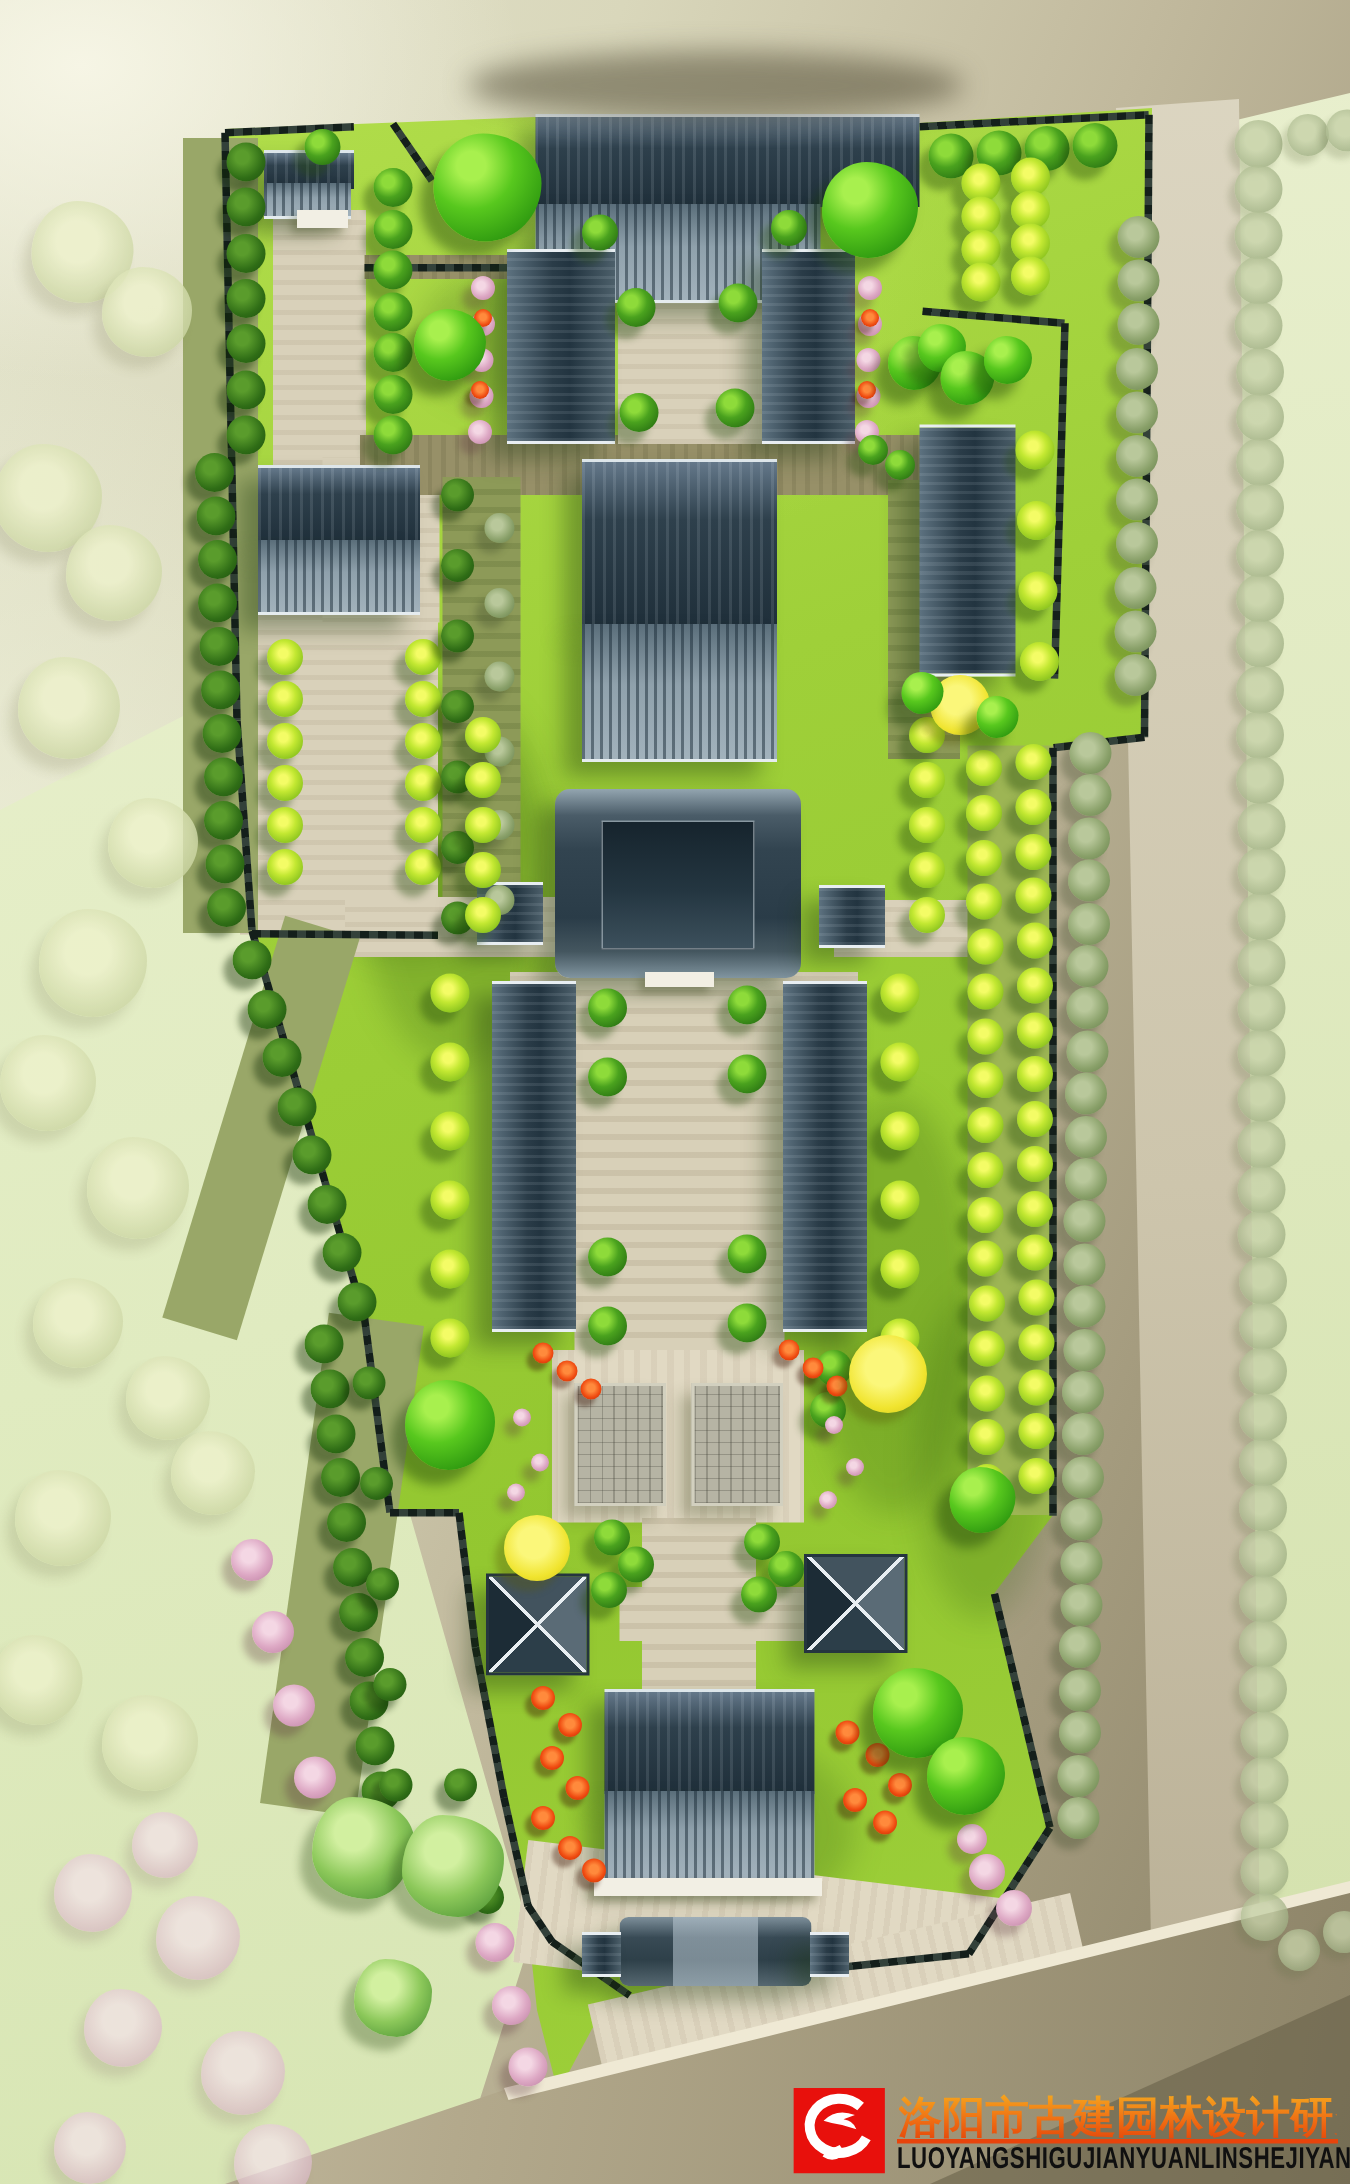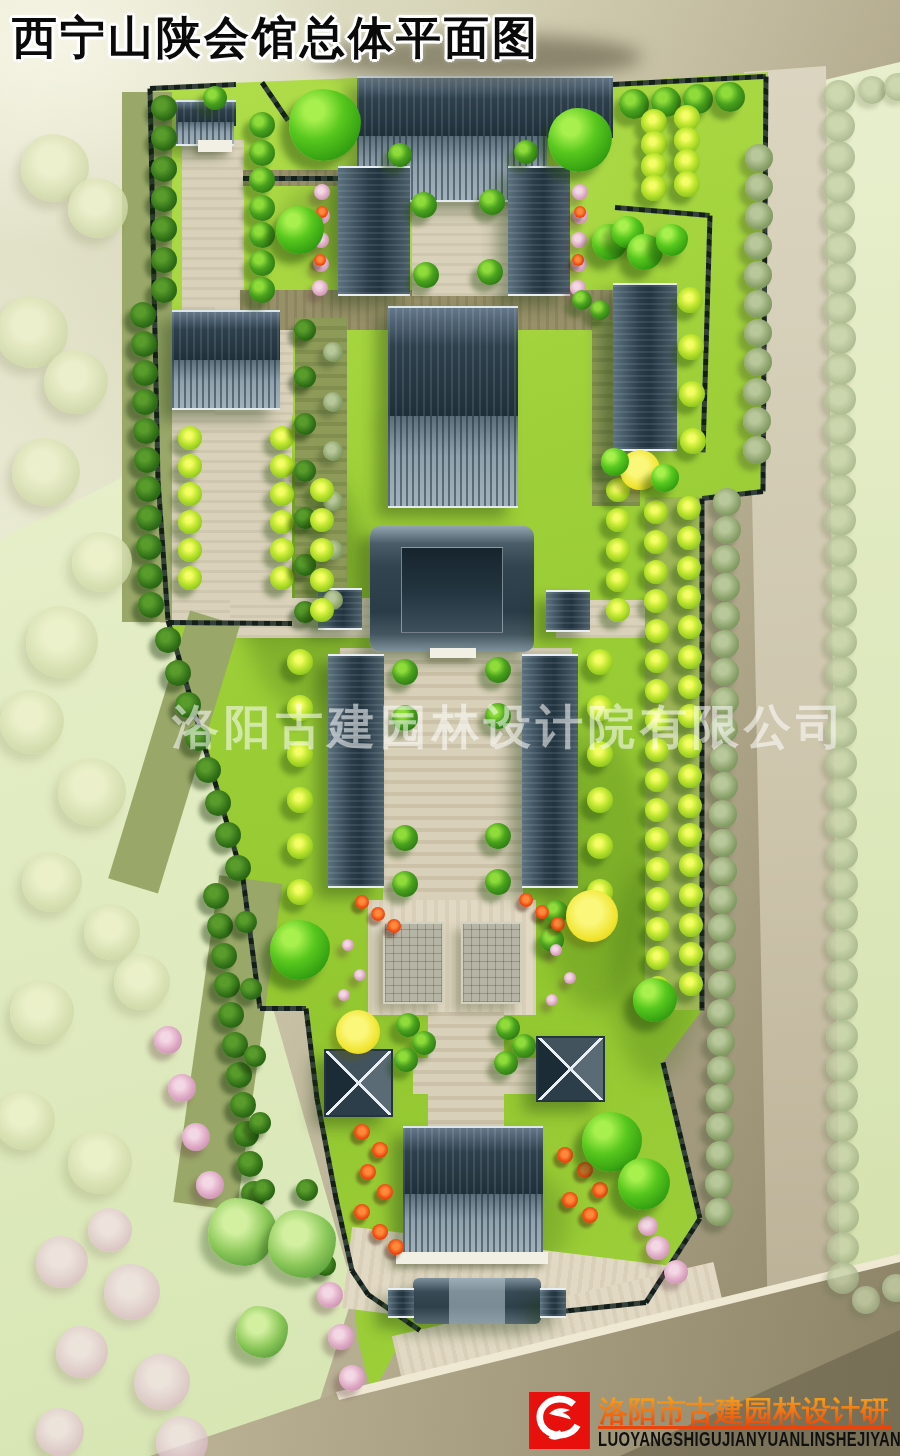--- a/index.html
+++ b/index.html
@@ -529,22 +529,20 @@
       <div class="t t-c" style="left: 58px; top: 758px; width: 68px; height: 68px;"></div>
       <div class="t t-c" style="left: 22px; top: 852px; width: 60px; height: 60px;"></div>
       <div class="t t-c" style="left: 84px; top: 904px; width: 56px; height: 56px;"></div>
       <div class="t t-c" style="left: 10px; top: 980px; width: 64px; height: 64px;"></div>
       <div class="t t-c" style="left: 114px; top: 954px; width: 56px; height: 56px;"></div>
       <div class="t t-c" style="left: -5px; top: 1090px; width: 60px; height: 60px;"></div>
       <div class="t t-c" style="left: 68px; top: 1130px; width: 64px; height: 64px;"></div>
     </div>
   <div class="abs blob"></div>
 
-  <div class="abs title">西宁山陕会馆总体平面图</div>
-  <div class="abs watermark">洛阳古建园林设计院有限公司</div>
 
   <div class="abs logo">
     <svg class="logo-mark" viewBox="0 0 64 60">
       <rect width="64" height="60" fill="#e8100c"></rect>
       <path d="M47 13 A21 19 0 1 0 51 35" stroke="#ffffff" stroke-width="7" fill="none"></path>
       <path d="M21 23 q9 -9 22 -4 l-8 3 q7 1 9 7 l-10 -3 q-7 -1 -13 -3 z" fill="#ffffff"></path>
       <path d="M18 41 q7 5 15 0 M21 47 q6 4 12 0" stroke="#ffffff" stroke-width="2.5" fill="none"></path>
     </svg>
     <div class="logo-cn">洛阳市古建园林设计研究院</div>
     <div class="logo-rule"></div>

